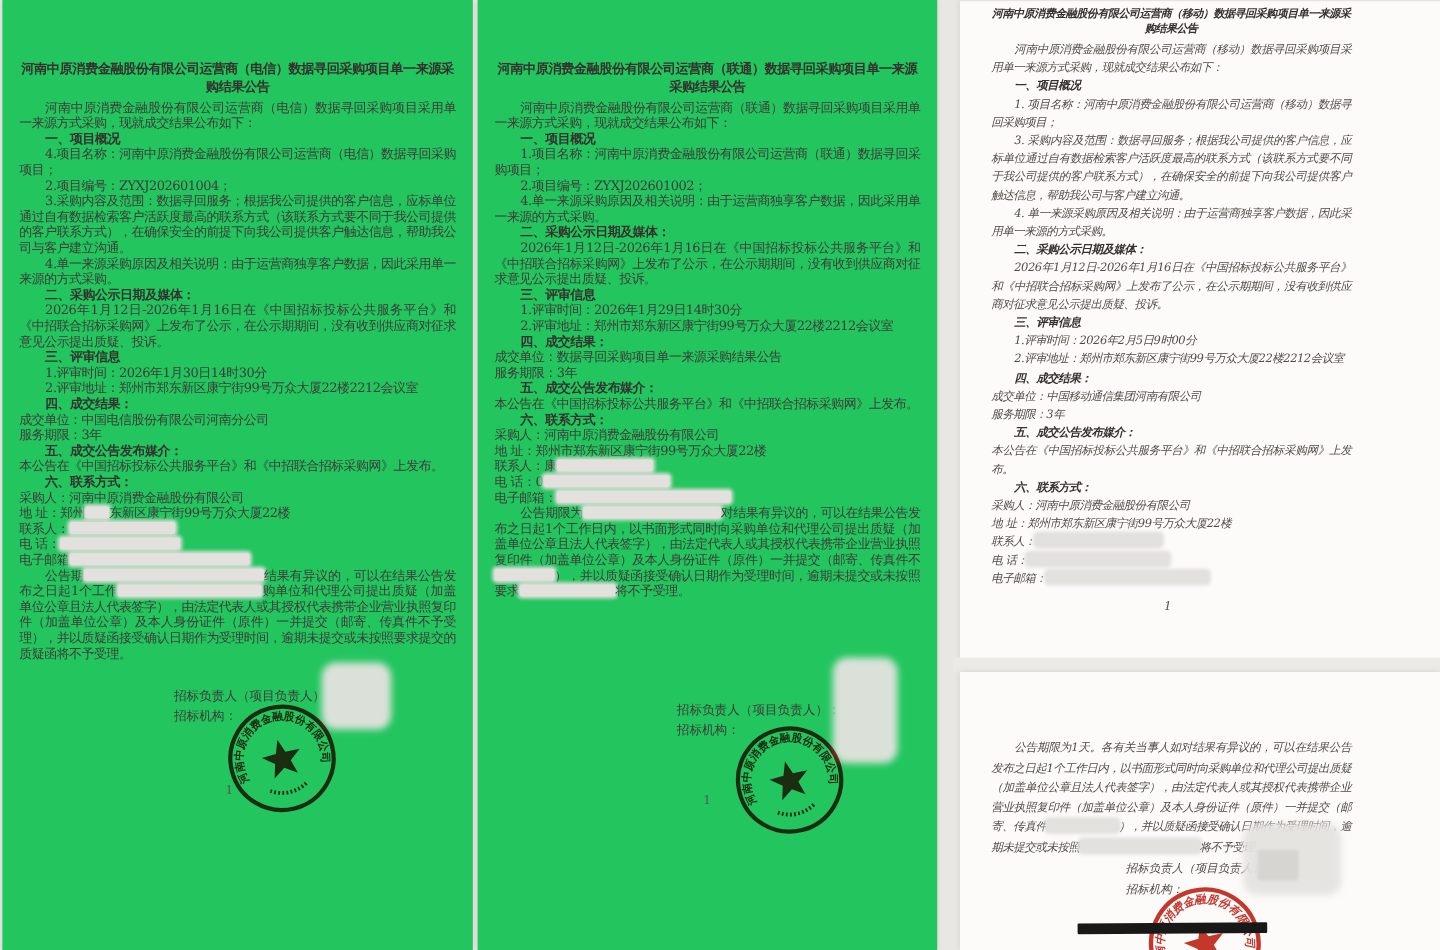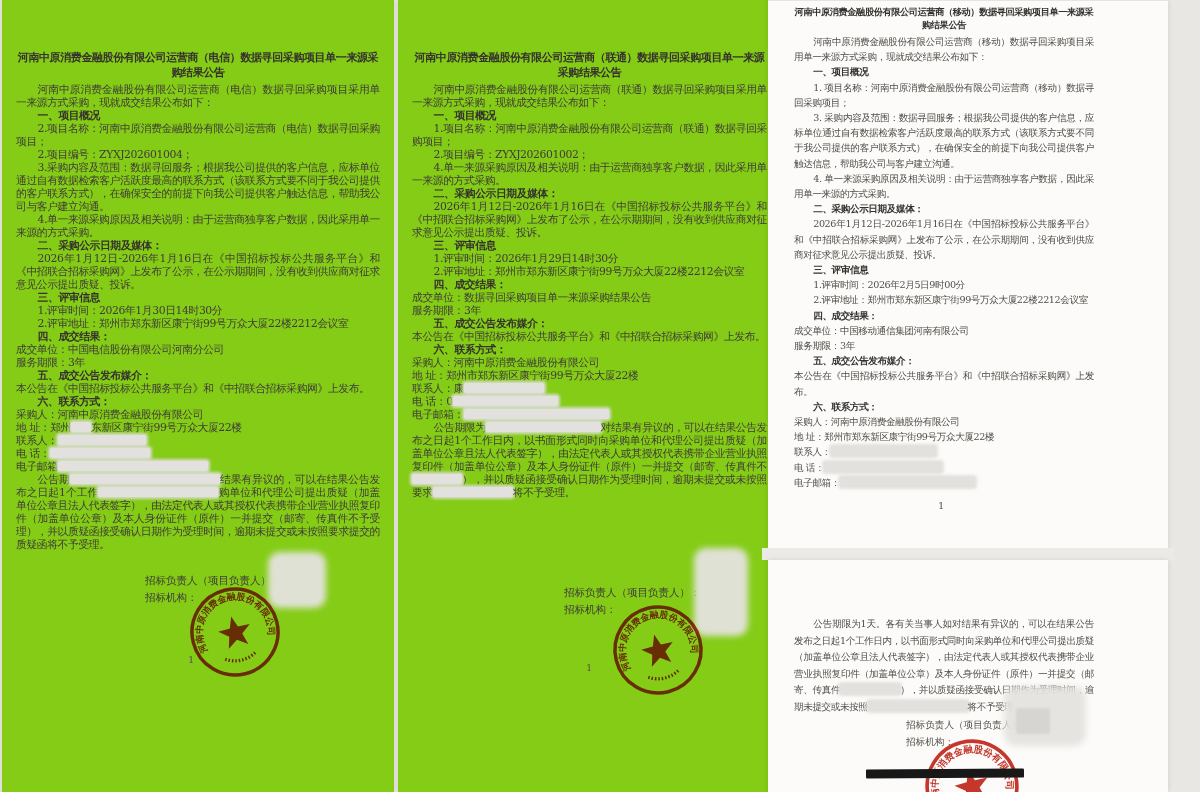--- a/index.html
+++ b/index.html
@@ -1,22 +1,22 @@
 <!DOCTYPE html>
 <html><head>
 <meta charset="utf-8">
 <style>
   html,body{margin:0;padding:0;background:#efeeeb;}
   .canvas{position:relative;width:1200px;height:792px;overflow:hidden;
           background:#e9e7e4;font-family:"DejaVu Serif","Liberation Serif",serif;}
-  .page{position:absolute;top:0;height:792px;background:#84cc16;
+  .page{position:absolute;top:0;height:792px;background:#22c55e;
         box-shadow:0 0 5px rgba(0,0,0,.10);}
   .pageA{left:2px;width:392px;}
   .pageB{left:398px;width:383px;}
-  .pageC{left:768px;width:400px;background:transparent;box-shadow:none;}
+  .pageC{left:800px;width:400px;background:transparent;box-shadow:none;font-style:italic;}
   .subpage{position:absolute;left:0;width:400px;background:#fcfbf9;box-shadow:0 0 5px rgba(0,0,0,.10);}
   .c1{top:0;height:548px;border-top:1px solid #e6e4e0;}
   .c2{top:560px;height:232px;}
   .band{position:absolute;left:-6px;top:548px;width:412px;height:12px;background:#eceae6;}
 
   .doc{position:relative;z-index:1;}
   .doc p{margin:0;text-align:justify;}
   .docA,.docB{padding:50px 14px 0 14px;font-size:10.8px;line-height:13px;
               letter-spacing:-0.4px;color:#3f3b38;}
   .docA .s-title,.docB .s-title{font-size:11px;line-height:15px;letter-spacing:-0.4px;}
@@ -63,21 +63,21 @@
 </head>
 <body>
 
 <div class="canvas">
 
   <section class="page pageA">
     <div class="doc docA">
         <p class="line s-title">河南中原消费金融股份有限公司运营商（电信）数据寻回采购项目单一来源采购结果公告</p>
         <p class="line s-p">河南中原消费金融股份有限公司运营商（电信）数据寻回采购项目采用单一来源方式采购，现就成交结果公布如下：</p>
         <p class="line s-h">一、项目概况</p>
-        <p class="line s-p">2.项目名称：河南中原消费金融股份有限公司运营商（电信）数据寻回采购项目；</p>
+        <p class="line s-p">4.项目名称：河南中原消费金融股份有限公司运营商（电信）数据寻回采购项目；</p>
         <p class="line s-p">2.项目编号：ZYXJ202601004；</p>
         <p class="line s-p">3.采购内容及范围：数据寻回服务；根据我公司提供的客户信息，应标单位通过自有数据检索客户活跃度最高的联系方式（该联系方式要不同于我公司提供的客户联系方式），在确保安全的前提下向我公司提供客户触达信息，帮助我公司与客户建立沟通。</p>
         <p class="line s-p">4.单一来源采购原因及相关说明：由于运营商独享客户数据，因此采用单一来源的方式采购。</p>
         <p class="line s-h">二、采购公示日期及媒体：</p>
         <p class="line s-p">2026年1月12日-2026年1月16日在《中国招标投标公共服务平台》和《中招联合招标采购网》上发布了公示，在公示期期间，没有收到供应商对征求意见公示提出质疑、投诉。</p>
         <p class="line s-h">三、评审信息</p>
         <p class="line s-p">1.评审时间：2026年1月30日14时30分</p>
         <p class="line s-p">2.评审地址：郑州市郑东新区康宁街99号万众大厦22楼2212会议室</p>
         <p class="line s-h">四、成交结果：</p>
         <p class="line s-f">成交单位：中国电信股份有限公司河南分公司</p>

